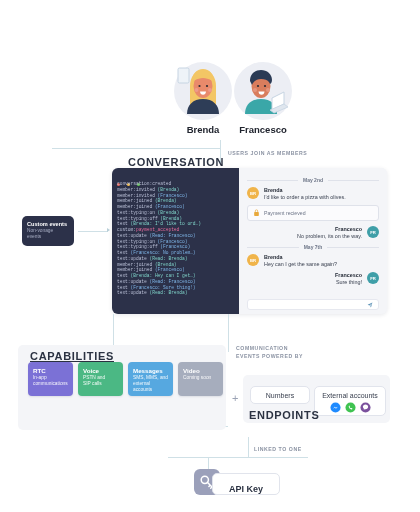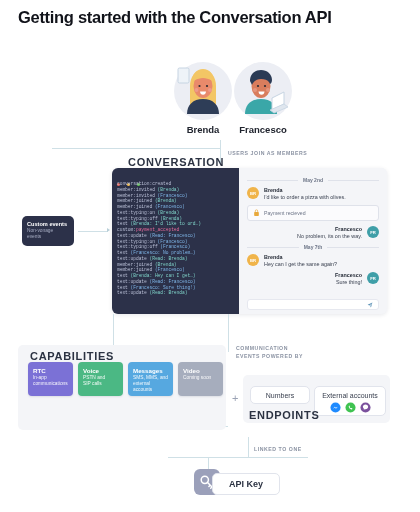--- a/index.html
+++ b/index.html
@@ -129,21 +129,21 @@
   }
   .cb-title { font-size: 5.6px; font-weight: 700; line-height: 8px; }
   .cb-sub { font-size: 4.8px; color: #a8aec4; line-height: 6.2px; }
 
   
   .app-card {
     position: absolute; left: 18px; top: 345px;
     width: 208px; height: 85px; background: #f4f5f8;
     border-radius: 5px;
   }
-  .caps-title { position: absolute; left: 30px; top: 350px; }
+  .caps-title { position: absolute; left: 30px; top: 350px; text-decoration: underline; }
   .cap-row { position: absolute; left: 28px; top: 362px; display: flex; gap: 5px; }
   .cap {
     width: 45px; height: 34px; border-radius: 4px; padding: 4px 5px; color: #fff;
     box-shadow: 0 1px 2px rgba(20,30,60,0.10);
   }
   .cap-name { font-size: 6.2px; font-weight: 700; line-height: 9px; }
   .cap-desc { font-size: 4.8px; line-height: 6px; color: rgba(255,255,255,0.92); }
   .app-line { position: absolute; left: 31px; top: 414px; display: flex; align-items: baseline; gap: 5px; }
   .app-name { font-size: 8px; font-weight: 700; letter-spacing: 0.4px; color: #2b3242; }
   .app-desc { font-size: 5.4px; color: #5c6477; }
@@ -171,30 +171,29 @@
 
   
   .key-ico {
     position: absolute; left: 194px; top: 469px; width: 26px; height: 26px;
     background: #9ba0ba; border-radius: 6px; display: flex;
     align-items: center; justify-content: center;
   }
   .key-pill {
     position: absolute; left: 212px; top: 473px; width: 68px; height: 22px;
     background: #fff; border: 1px solid #e1e4ec; border-radius: 5px;
-    display: flex; align-items: center; justify-content: center;
+    display: flex; align-items: flex-end; justify-content: center;
     font-size: 9px; font-weight: 600; color: #2b3242;
   }
 </style>
 </head>
 <body>
 
 <div id="page">
 
-  <div class="page-title">Getting started with the Conversation API</div>
 
   <div class="personas">
     <div class="persona p-left">
       <div class="halo"></div>
       <svg width="66" height="66" viewBox="0 0 66 66">
         <rect x="8" y="12" width="11" height="15" rx="1.5" fill="#eef3f8" stroke="#c6d4e2" stroke-width="1"></rect>
         <path d="M20 30c0-9 5-16 13-16s13 7 13 16v22H20z" fill="#f3c665"></path>
         <ellipse cx="33" cy="30" rx="9.5" ry="12" fill="#e98a6b"></ellipse>
         <path d="M22 26c0-8 4.5-13 11-13s11 5 11 13c0 0-5-4-11-4s-11 4-11 4z" fill="#f3c665"></path>
         <circle cx="29.5" cy="30" r="1.1" fill="#2b2b33"></circle>

